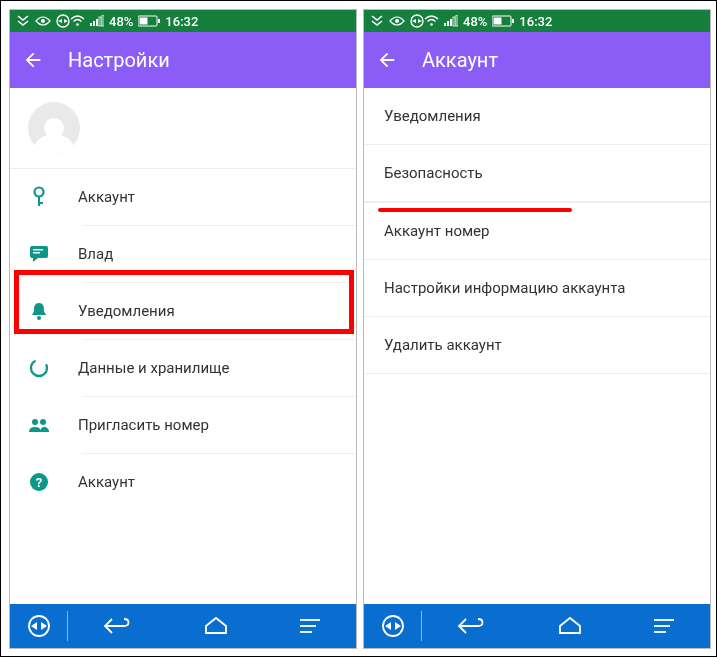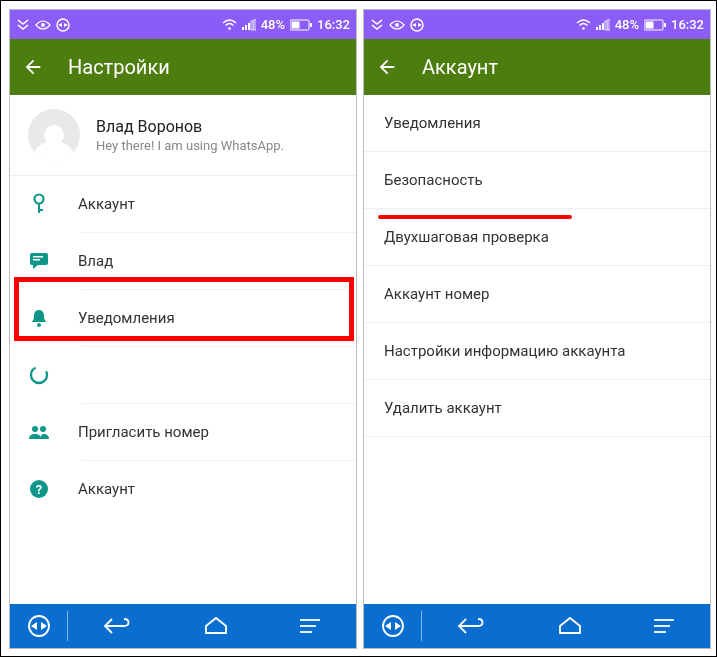--- a/index.html
+++ b/index.html
@@ -18,38 +18,38 @@
     border: 1px solid #bbb;
     background: #fff;
     top: 8px;
     overflow: hidden;
   }
   .phone.left { left: 8px; }
   .phone.right { left: 362px; }
 
   
   .status-bar {
-    height: 29px;
-    background: #8b5cf6;
+    height: 22px;
+    background: #15803d;
     color: #fff;
     display: flex;
     align-items: center;
-    justify-content: space-between;
+    justify-content: flex-start;
     padding: 0 6px;
     font-size: 12px;
     font-weight: 500;
   }
   .status-left, .status-right { display: flex; align-items: center; gap: 5px; }
   .status-right span { font-size: 13px; }
   .status-icon { display: inline-block; }
 
   
   .app-bar {
     height: 56px;
-    background: #4d7c0f;
+    background: #8b5cf6;
     color: #fff;
     display: flex;
     align-items: center;
     padding: 0 12px;
     gap: 24px;
   }
   .app-bar .back { font-size: 22px; }
   .app-bar .title { font-size: 20px; font-weight: 400; }
 
   
@@ -202,24 +202,20 @@
         </svg>
     </span>
     <span class="title">Настройки</span>
   </div>
 
   <div class="content-area">
     <div class="highlight-box"></div>
 
     <div class="profile">
       <div class="avatar"></div>
-      <div class="profile-text">
-        <div class="profile-name">Влад Воронов</div>
-        <div class="profile-status">Hey there! I am using WhatsApp.</div>
-      </div>
     </div>
     <div class="divider-full"></div>
 
     <div class="list-item">
       <span class="icon">
         <svg width="18" height="22" viewBox="0 0 18 22">
             <circle cx="9" cy="6" r="4.5" fill="none" stroke="#0e9789" stroke-width="2.2"></circle>
             <rect x="8" y="10" width="2" height="10" fill="#0e9789"></rect>
             <rect x="8" y="16" width="5" height="2" fill="#0e9789"></rect>
           </svg>
@@ -251,20 +247,21 @@
       <span class="label">Уведомления</span>
     </div>
     <div class="divider-slim"></div>
 
     <div class="list-item">
       <span class="icon">
         <svg width="20" height="20" viewBox="0 0 20 20">
             <circle cx="10" cy="10" r="8" fill="none" stroke="#0e9789" stroke-width="2.3" stroke-dasharray="34 12"></circle>
           </svg>
       </span>
+      <span class="label">Данные и хранилище</span>
     </div>
     <div class="divider-slim"></div>
 
     <div class="list-item">
       <span class="icon">
         <svg width="22" height="16" viewBox="0 0 22 16">
             <circle cx="7" cy="5" r="3" fill="#0e9789"></circle>
             <circle cx="15" cy="5" r="3" fill="#0e9789"></circle>
             <path d="M1 15 C1 11 4 10 7 10 C10 10 13 11 13 15 Z" fill="#0e9789"></path>
             <path d="M12 15 C12 12 14 10 16 10 C19 10 21 12 21 15 Z" fill="#0e9789"></path>
@@ -380,23 +377,20 @@
     <div class="list-item simple">
       <span class="label">Уведомления</span>
     </div>
     <div class="divider-full"></div>
 
     <div class="list-item simple">
       <span class="label">Безопасность</span>
     </div>
     <div class="divider-full"></div>
 
-    <div class="list-item simple">
-      <span class="label">Двухшаговая проверка</span>
-    </div>
     <div class="divider-full"></div>
 
     <div class="list-item simple">
       <span class="label">Аккаунт номер</span>
     </div>
     <div class="divider-full"></div>
 
     <div class="list-item simple">
       <span class="label">Настройки информацию аккаунта</span>
     </div>

